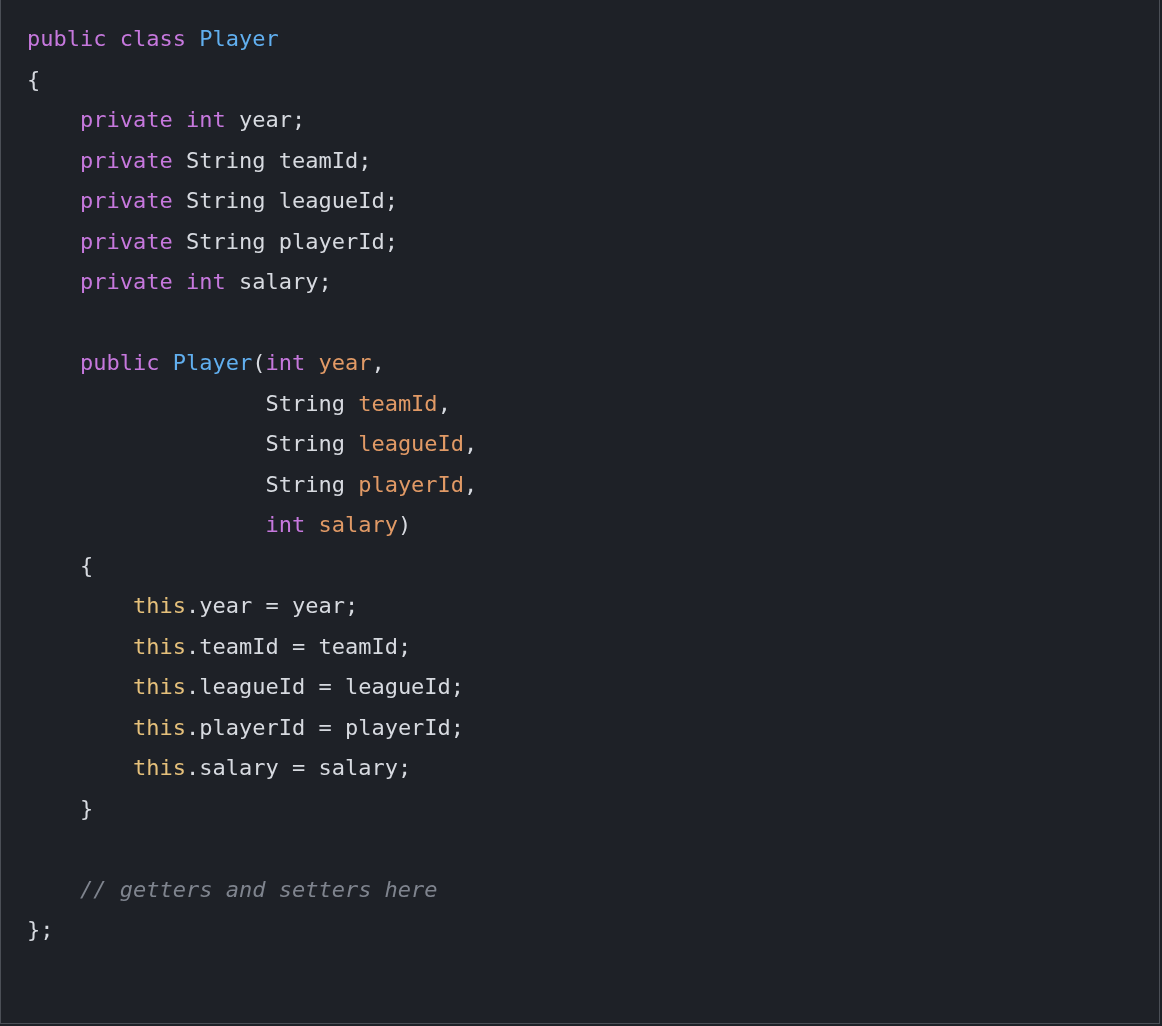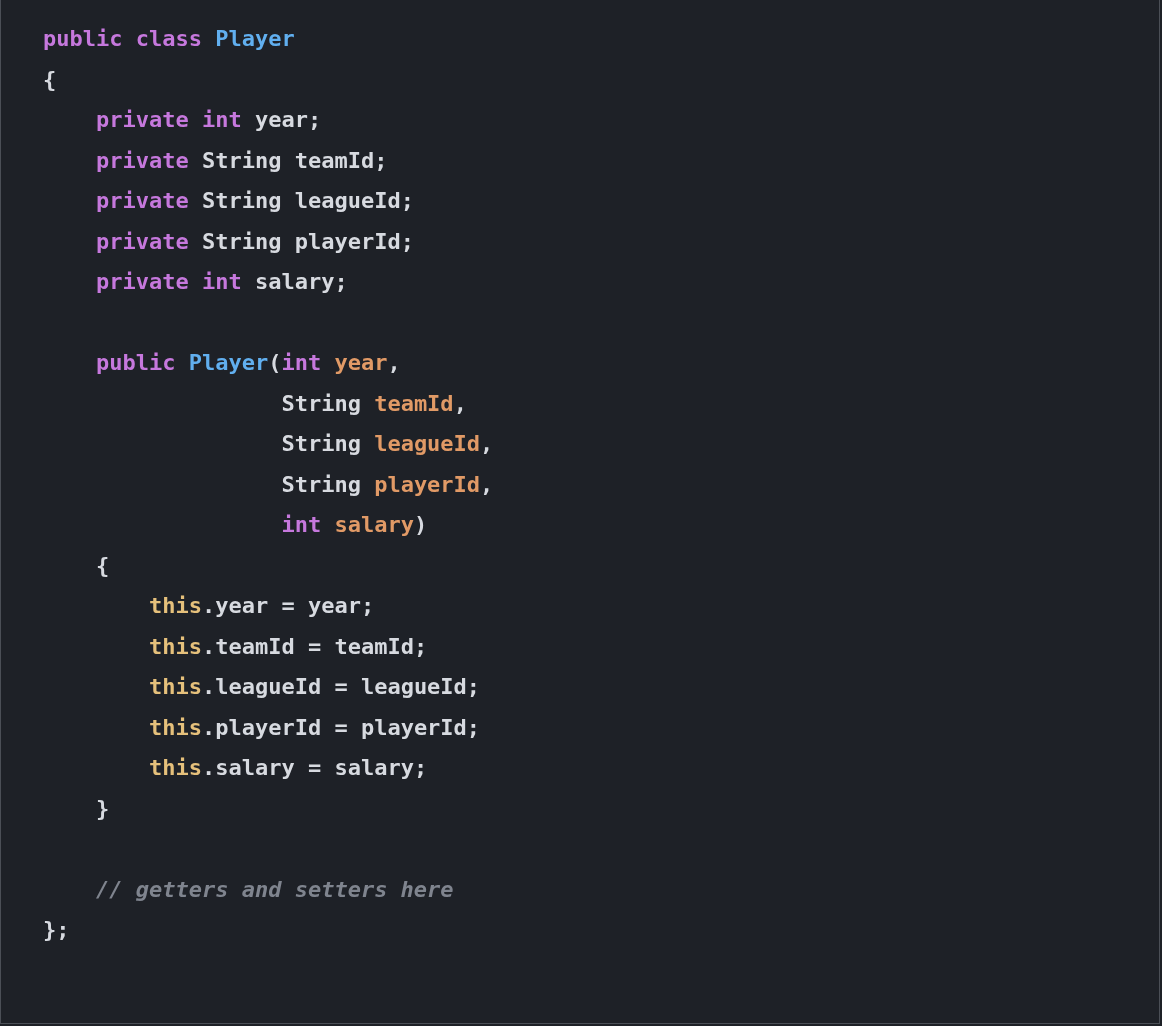--- a/index.html
+++ b/index.html
@@ -10,25 +10,24 @@
     font-size: 22px;
     line-height: 1.75;
     color: #abb2bf;
     border: 1px solid #4b4f56;
     border-top: none;
     width: 1160px;
     height: 1024px;
     box-sizing: border-box;
   }
   pre {
-    margin: 16px;
-    padding: 4px 26px;
+    margin: 0;
+    padding: 20px 26px;
     white-space: pre;
     font-family: inherit;
-    font-weight: bold;
   }
   .kw   { color: #c678dd; } 
   .cls  { color: #61afef; } 
   .param{ color: #e19a66; } 
   .this { color: #e5c07b; }
   .cmt  { color: #7f848e; font-style: italic; }
   .plain{ color: #d7dae0; }
 </style>
 </head>
 <body>

